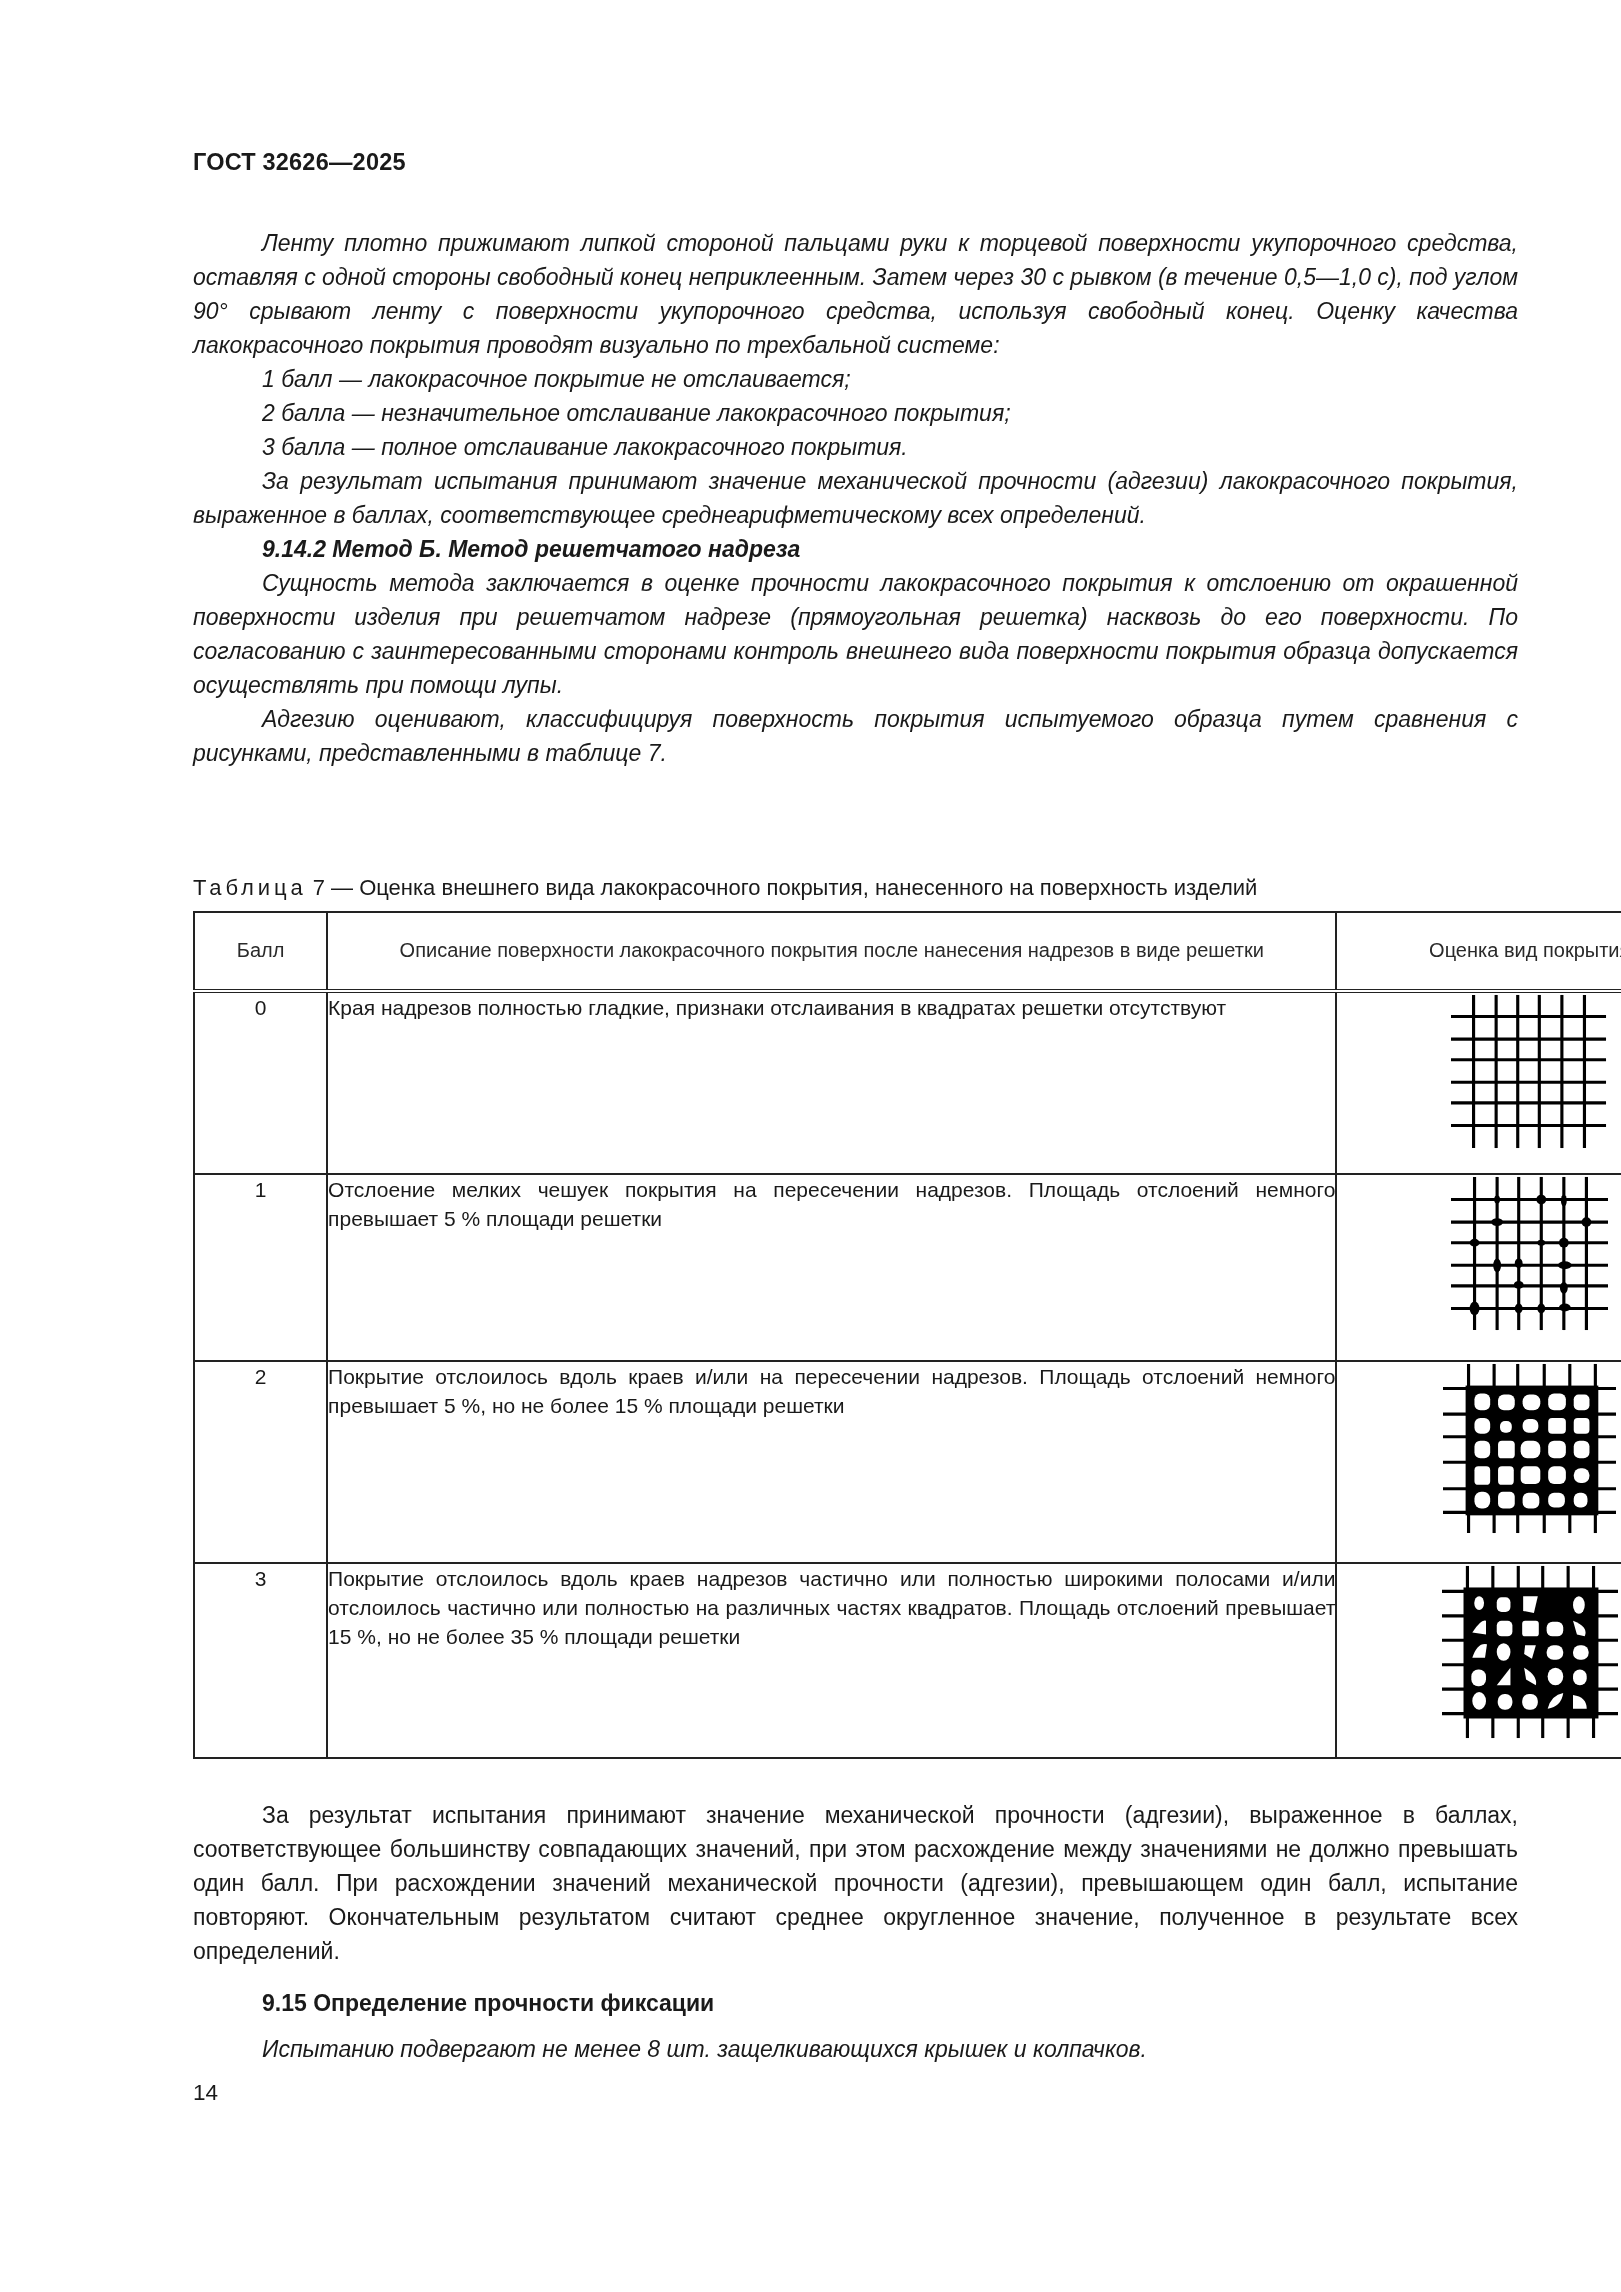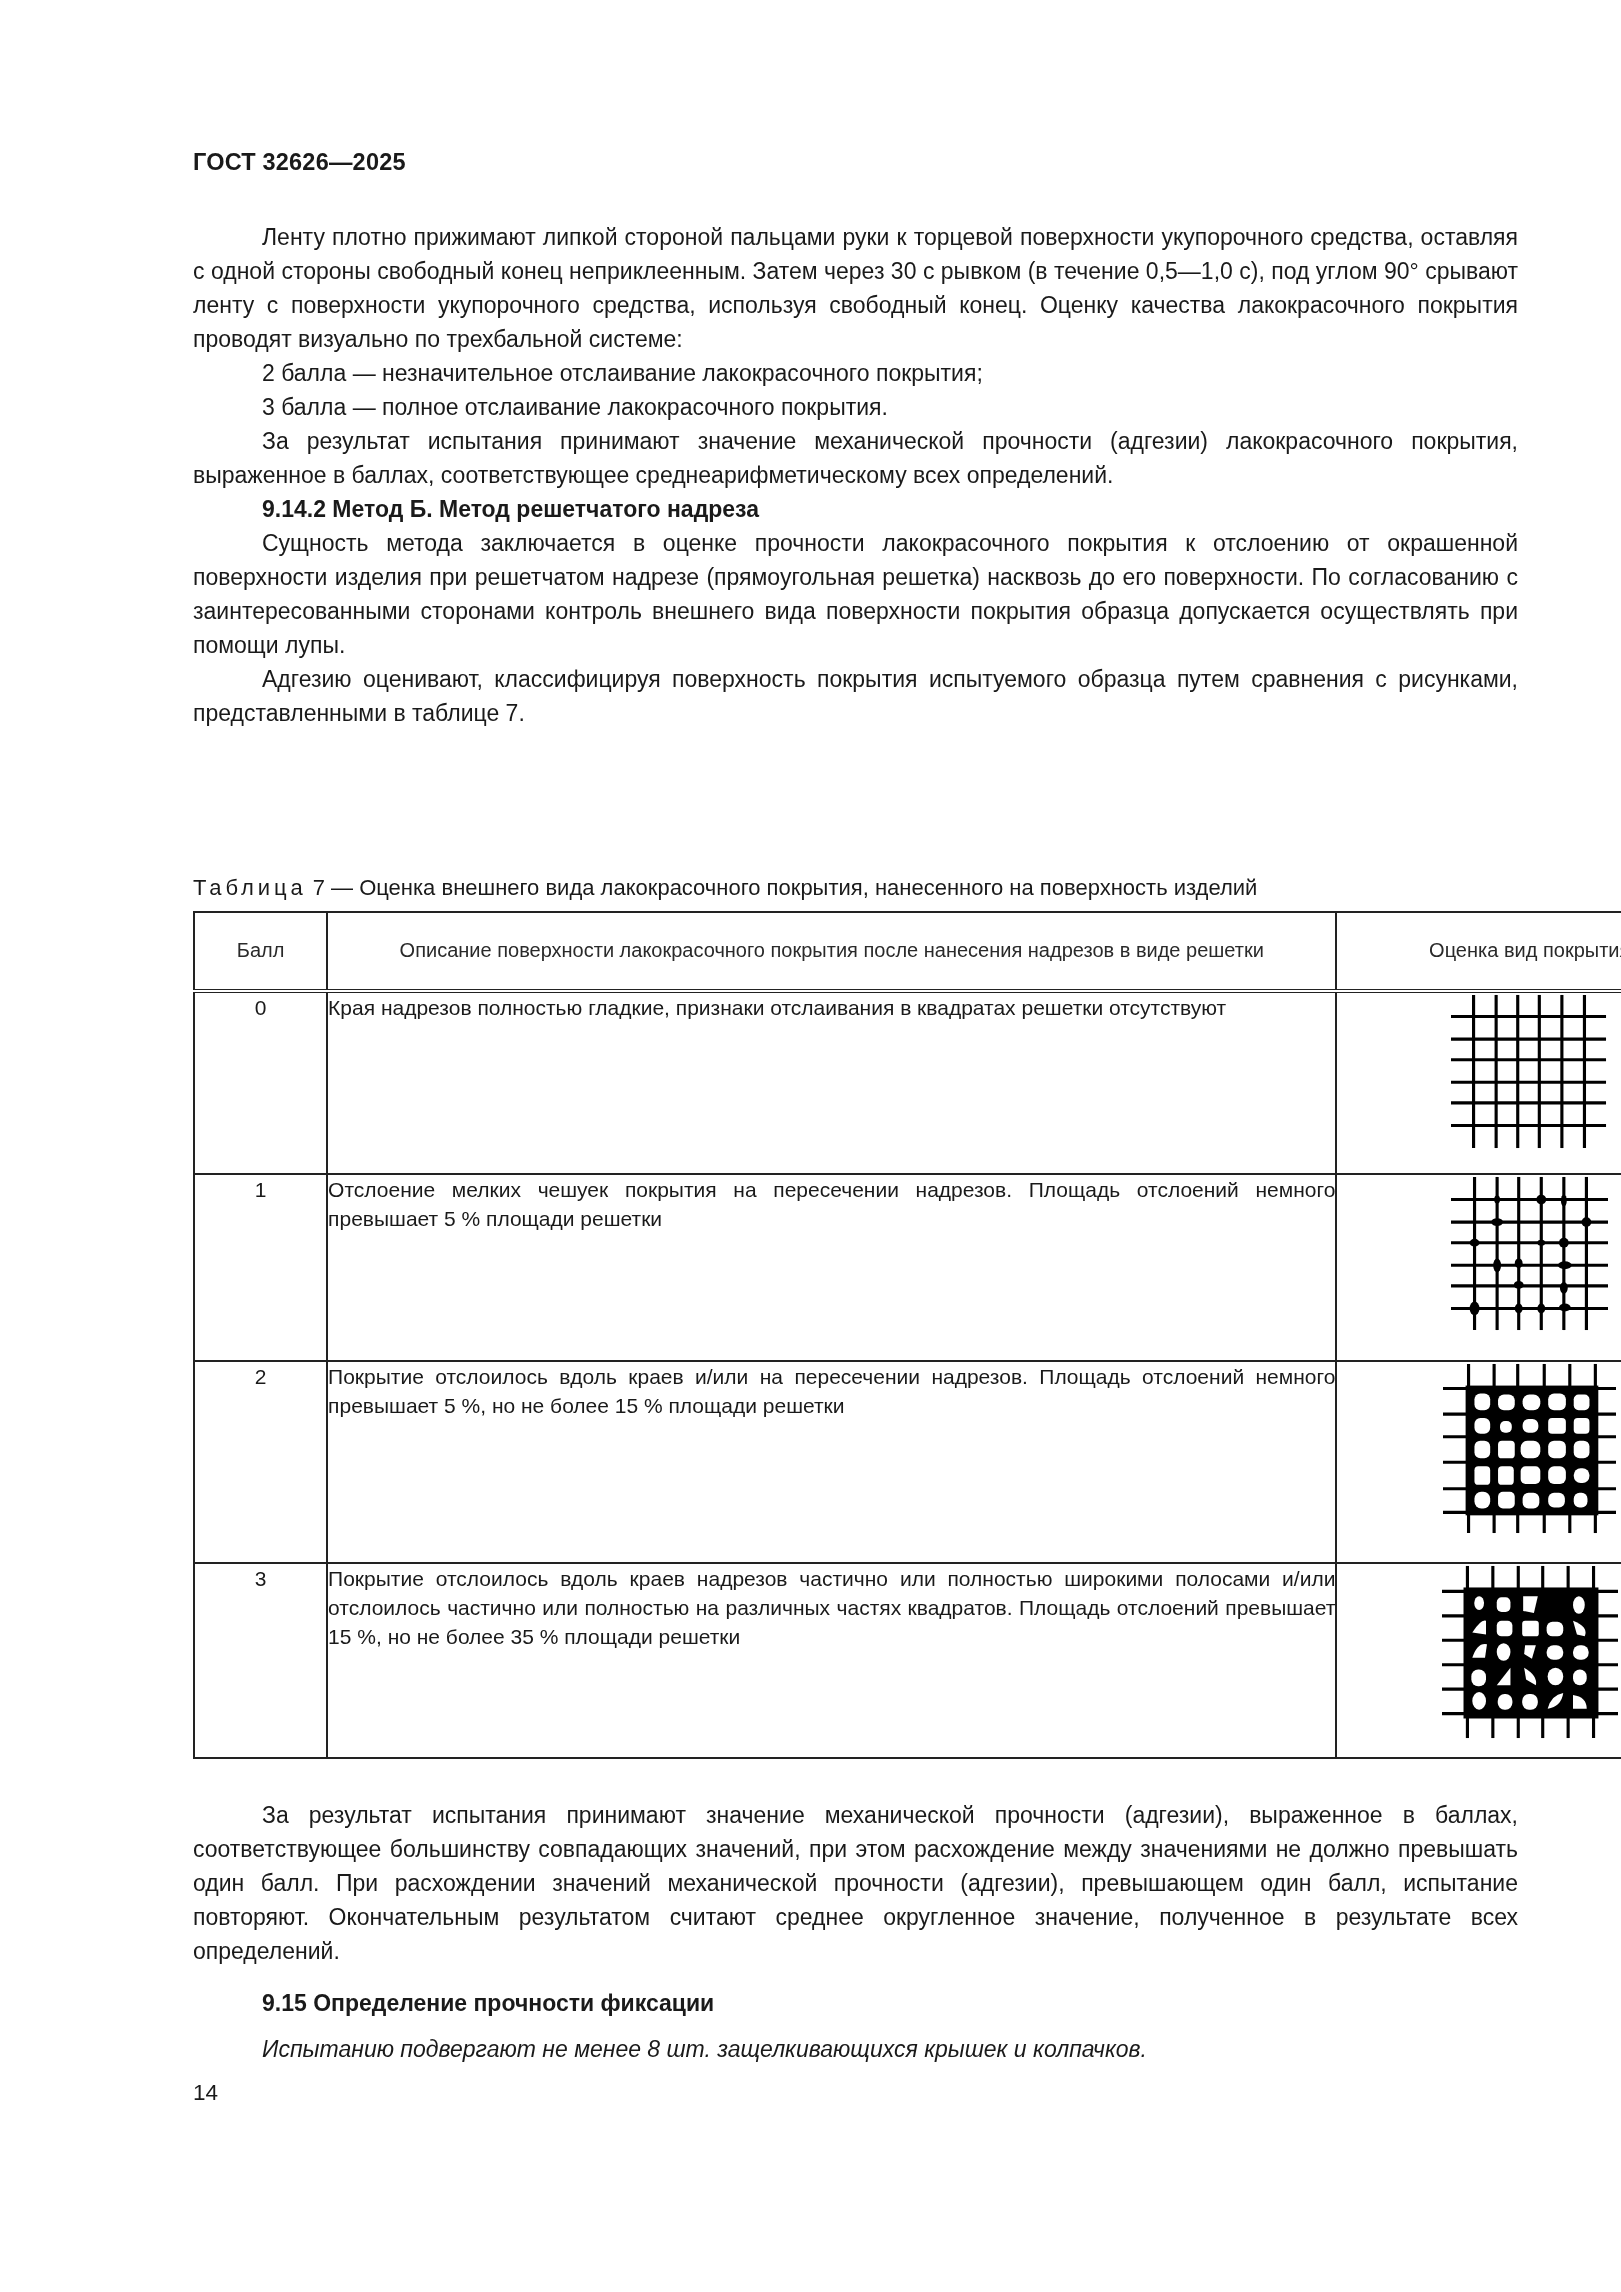--- a/index.html
+++ b/index.html
@@ -25,22 +25,23 @@
   td.img svg { display: block; margin: 0 auto; }
   .page-number { position: absolute; left: 0; top: 2080px; font-size: 22.5px; }
 </style>
 </head>
 <body>
 
 <div class="page">
 
   <div class="doc-header">ГОСТ 32626—2025</div>
 
-  <div class="para" style="top:220px;">
+  <div class="para" style="top:226px;font-style:italic;">
     <p>Ленту плотно прижимают липкой стороной пальцами руки к торцевой поверхности укупорочного средства, оставляя с одной стороны свободный конец неприклеенным. Затем через 30 с рывком (в течение 0,5—1,0 с), под углом 90° срывают ленту с поверхности укупорочного средства, используя свободный конец. Оценку качества лакокрасочного покрытия проводят визуально по трехбальной системе:</p>
+    <p class="indent-line">1 балл — лакокрасочное покрытие не отслаивается;</p>
     <p class="indent-line">2 балла — незначительное отслаивание лакокрасочного покрытия;</p>
     <p class="indent-line">3 балла — полное отслаивание лакокрасочного покрытия.</p>
     <p>За результат испытания принимают значение механической прочности (адгезии) лакокрасочного покрытия, выраженное в баллах, соответствующее среднеарифметическому всех определений.</p>
     <p class="indent-line heading">9.14.2  Метод Б.  Метод решетчатого надреза</p>
     <p>Сущность метода заключается в оценке прочности лакокрасочного покрытия к отслоению от окрашенной поверхности изделия при решетчатом надрезе (прямоугольная решетка) насквозь до его поверхности. По согласованию с заинтересованными сторонами контроль внешнего вида поверхности покрытия образца допускается осуществлять при помощи лупы.</p>
     <p>Адгезию оценивают, классифицируя поверхность покрытия испытуемого образца путем сравнения с рисунками, представленными в таблице 7.</p>
   </div>
 
   <div class="table-caption">
     <span class="spaced">Таблица</span><span> 7 — Оценка внешнего вида лакокрасочного покрытия, нанесенного на поверхность изделий</span>

